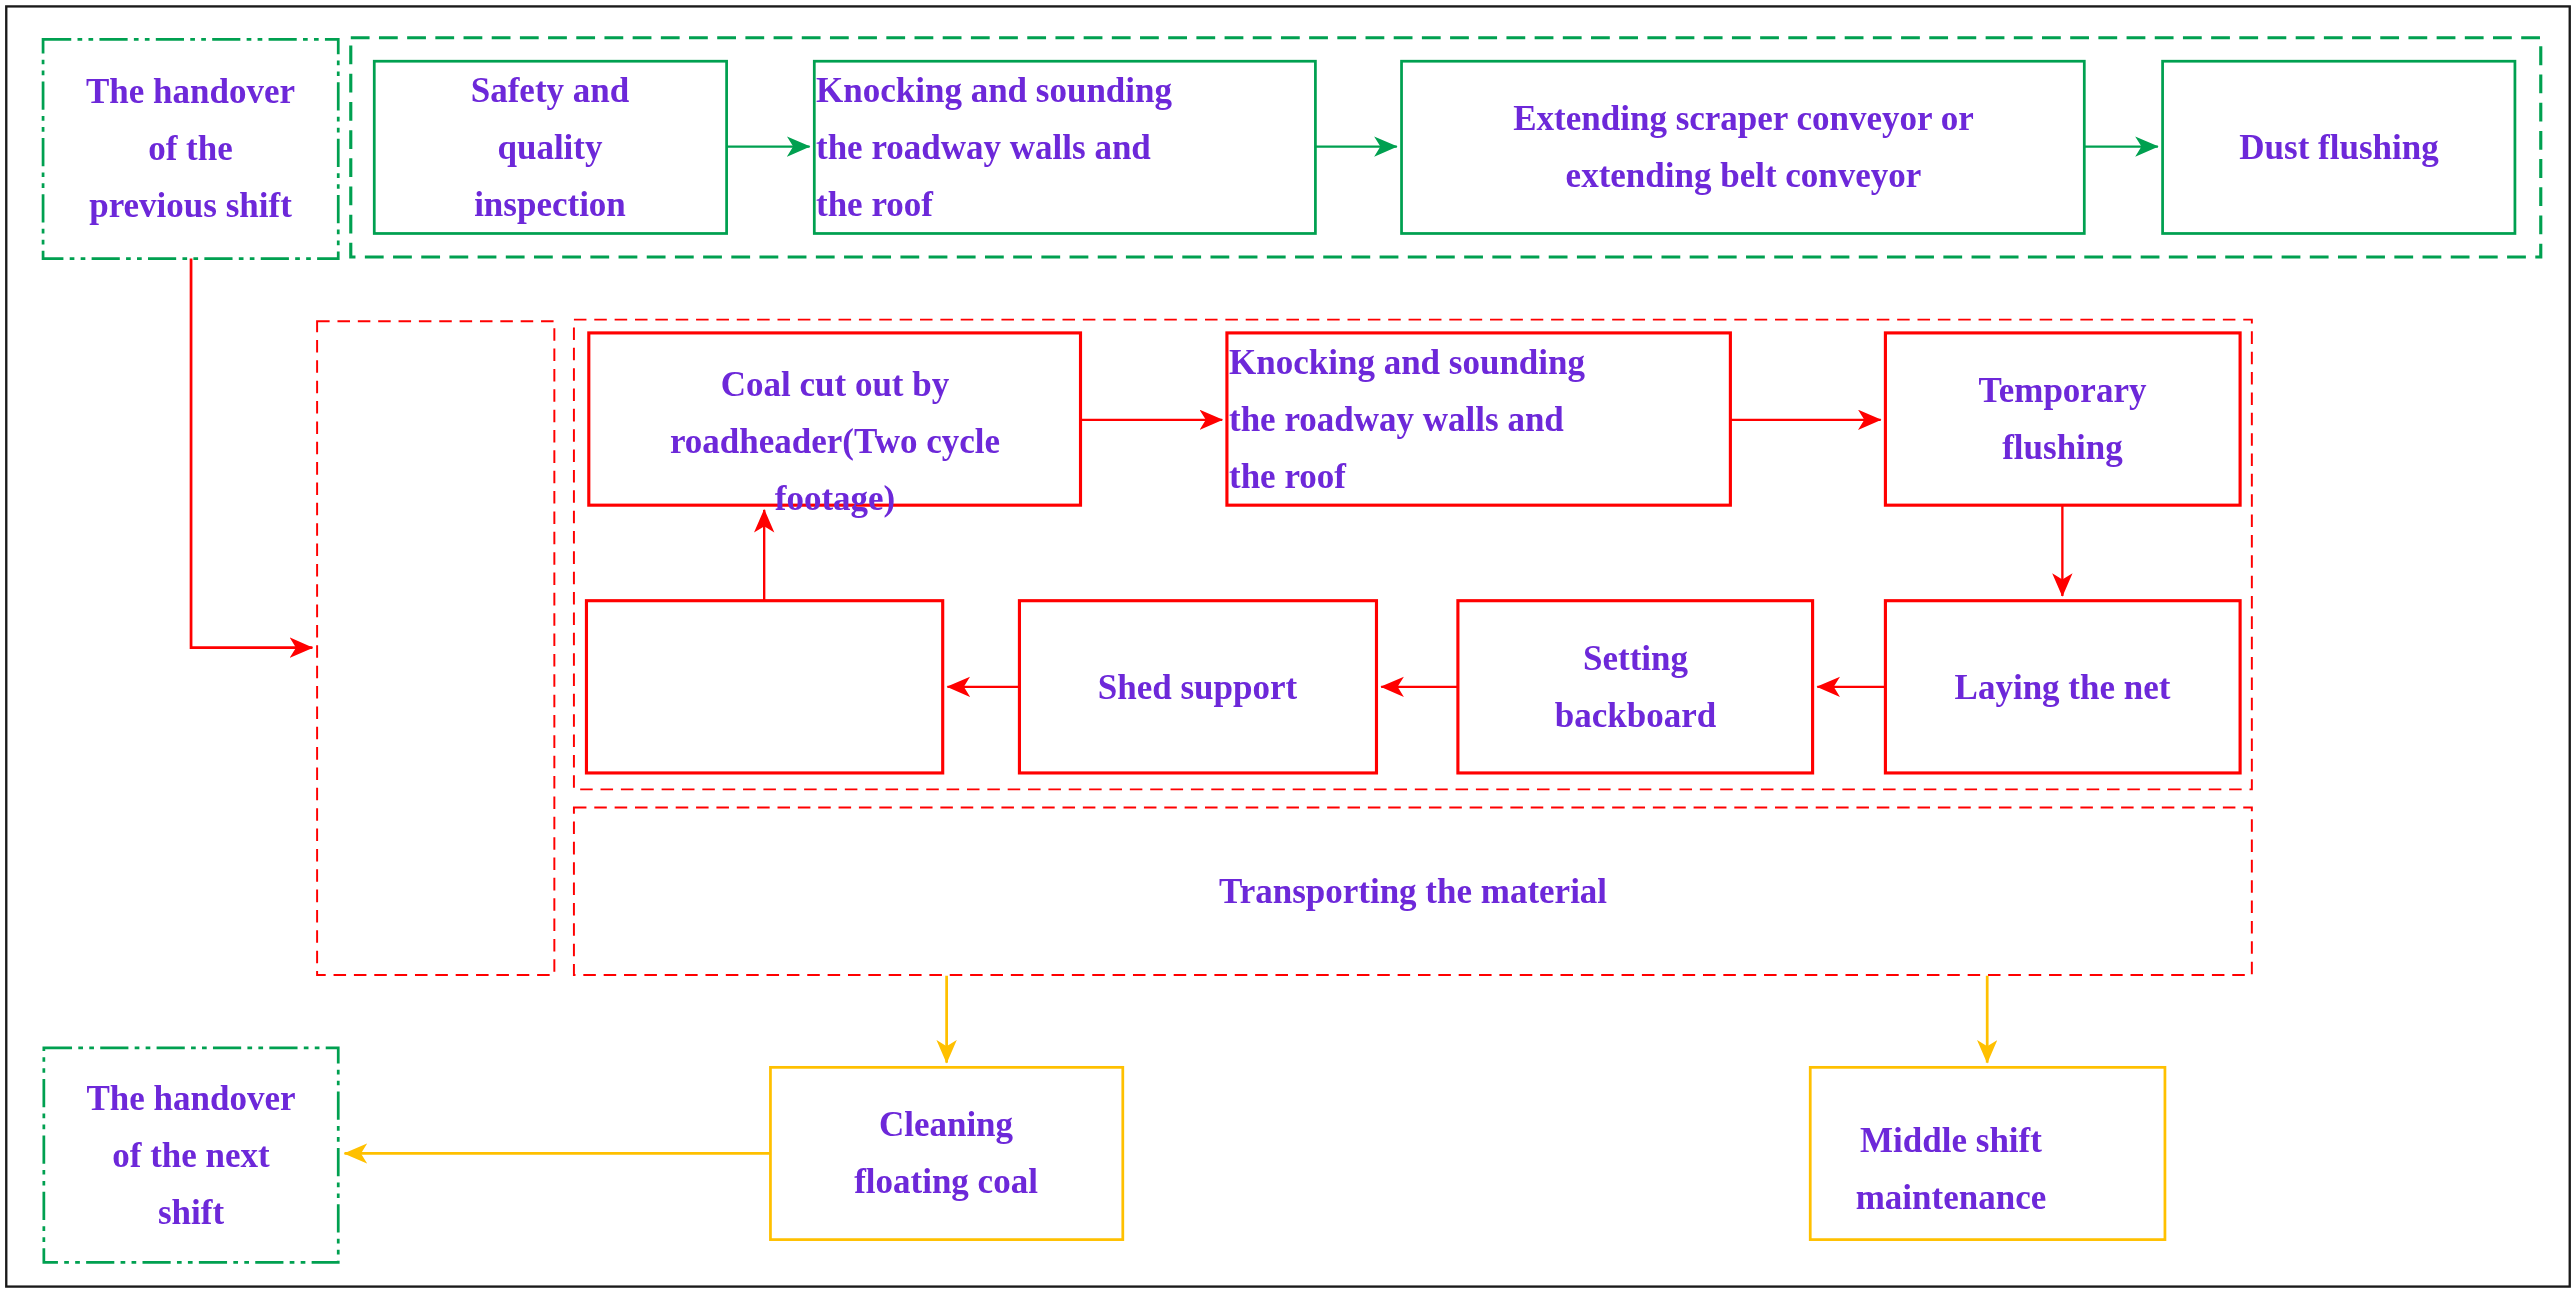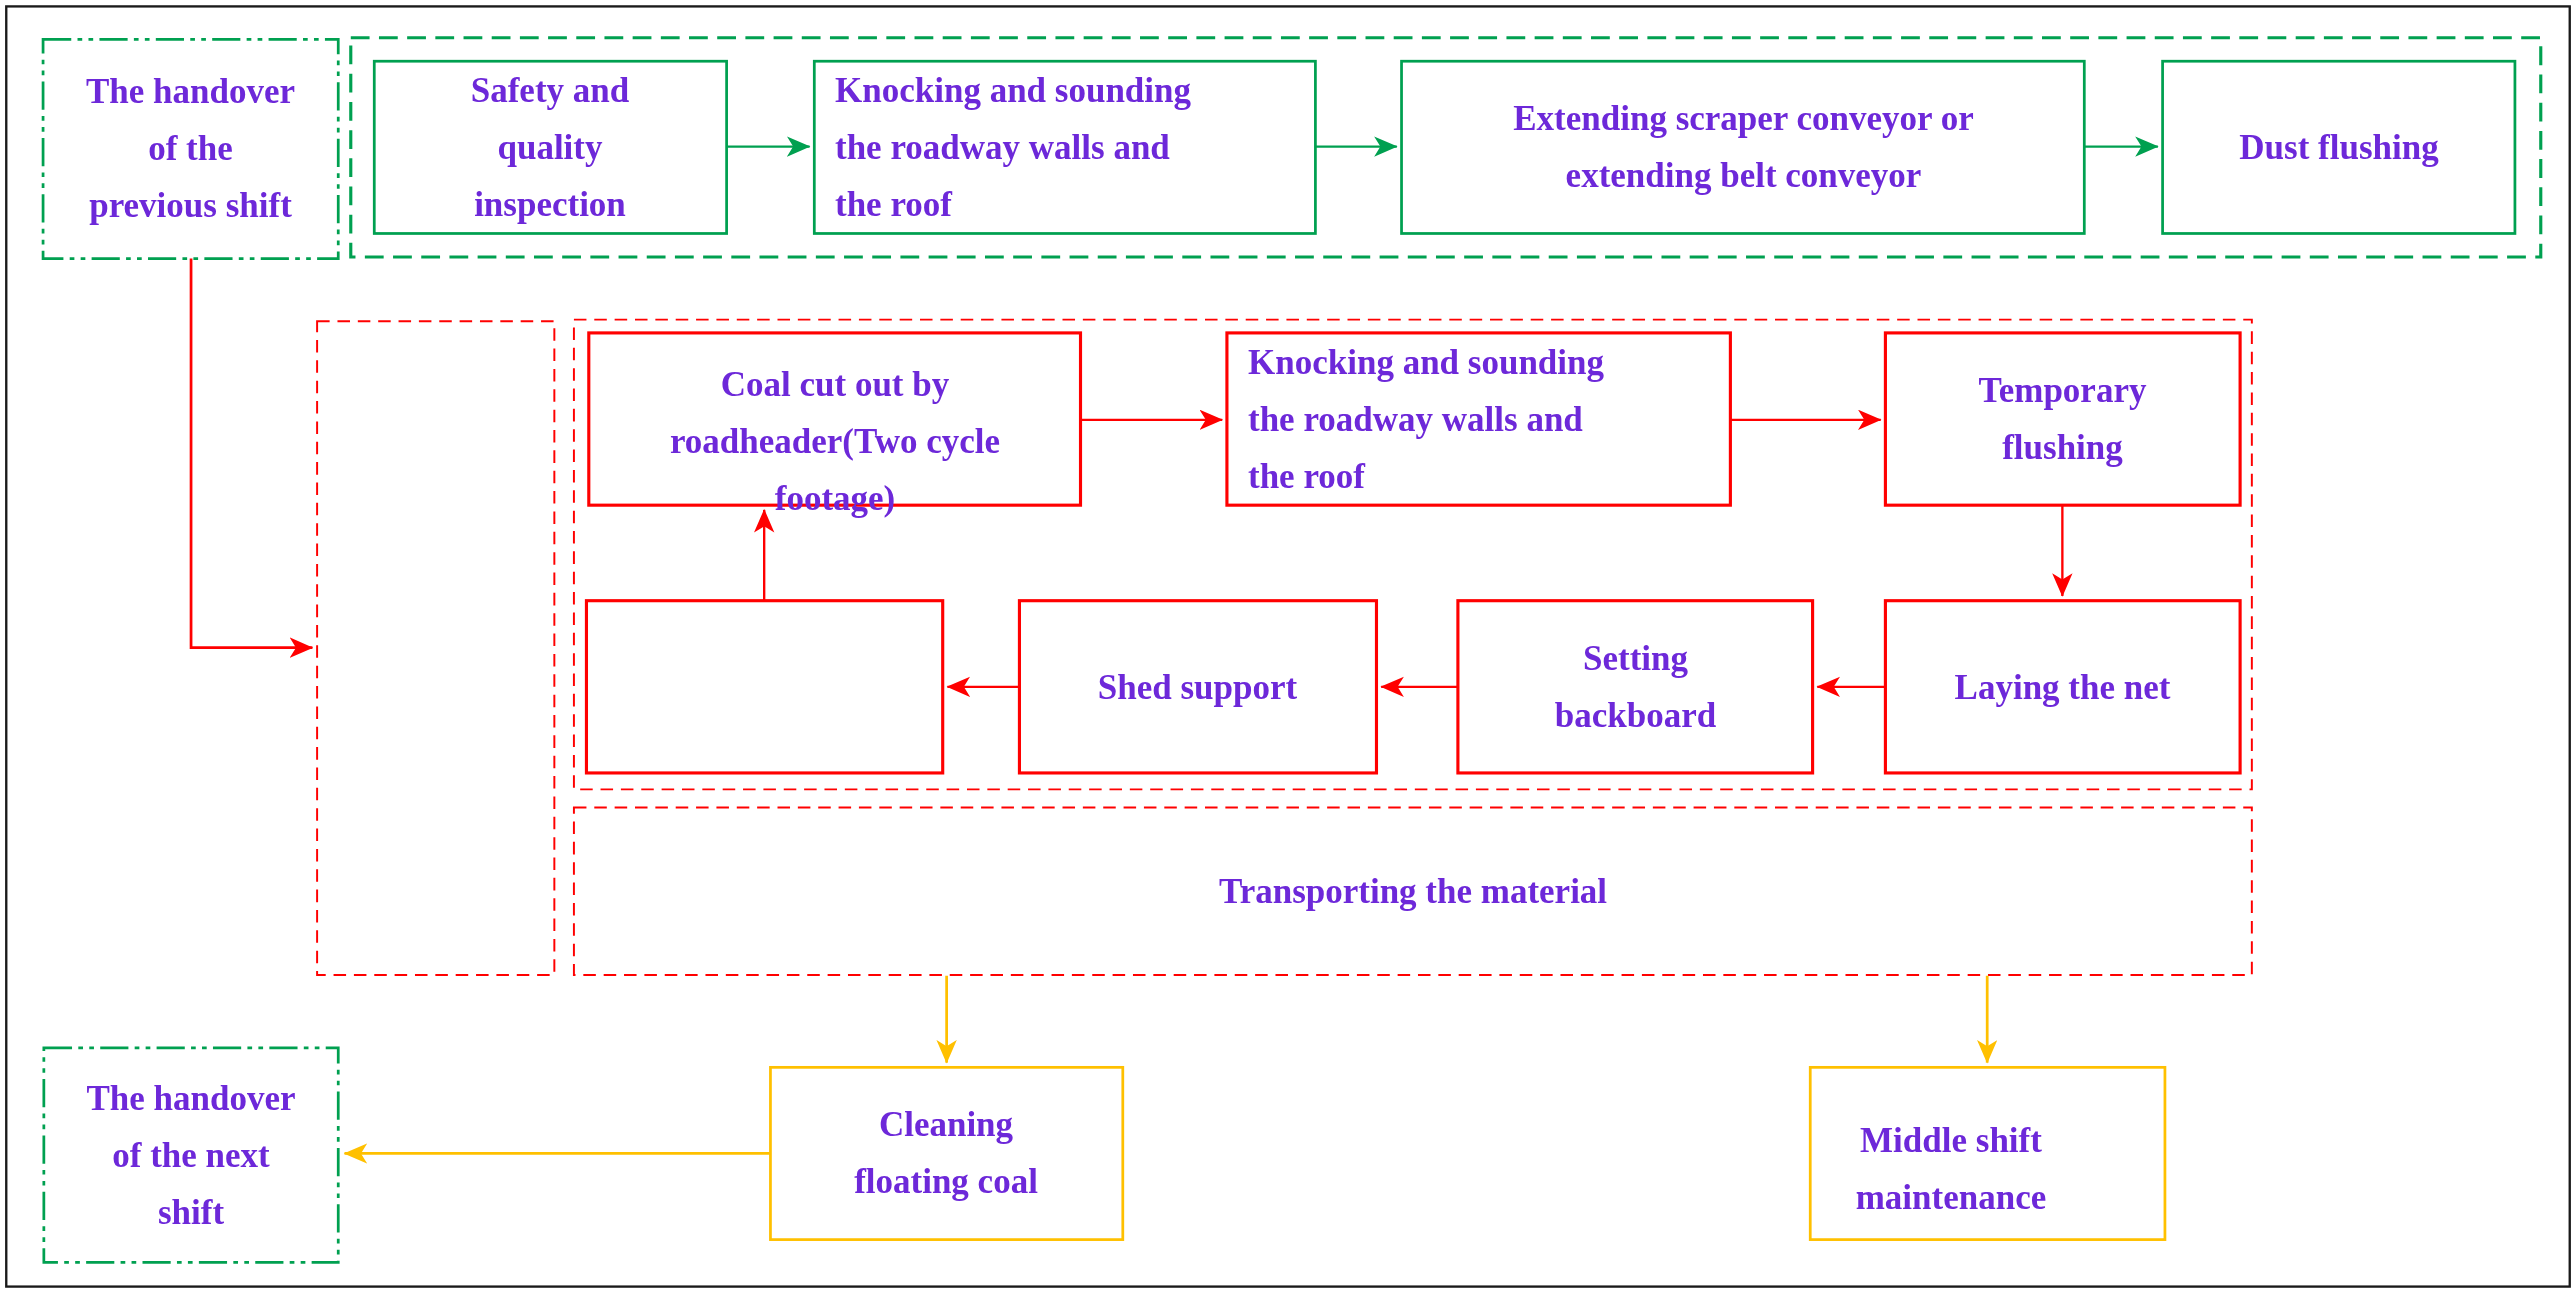--- a/index.html
+++ b/index.html
@@ -3,21 +3,21 @@
 <meta charset="utf-8">
 <style>
   html,body{margin:0;padding:0;background:#ffffff;}
   body{width:2576px;height:1293px;overflow:hidden;}
   .stage{position:relative;width:2576px;height:1293px;background:#ffffff;
          font-family:"Liberation Serif","DejaVu Serif",serif;}
   .layer{position:absolute;left:0;top:0;width:2576px;height:1293px;display:block;}
   .lbl{position:absolute;display:flex;align-items:center;justify-content:center;
        text-align:center;white-space:pre-line;color:#6d28d9;
        font-size:35px;line-height:57px;font-weight:bold;}
-  .lbl.left{justify-content:flex-start;text-align:left;padding-left:21px;box-sizing:border-box;}
+  .lbl.left{justify-content:flex-start;text-align:left;padding-left:2px;box-sizing:border-box;}
 </style>
 </head>
 <body>
 
 <div class="stage">
 
   <svg class="layer" viewBox="0 0 3290 1651">
     <defs>
       <marker id="mk-green" markerUnits="userSpaceOnUse" markerWidth="34" markerHeight="30" refX="29" refY="13" orient="auto">
         <path d="M0,0 L30,13 L0,26 L8,13 Z" fill="#00A050"></path>

